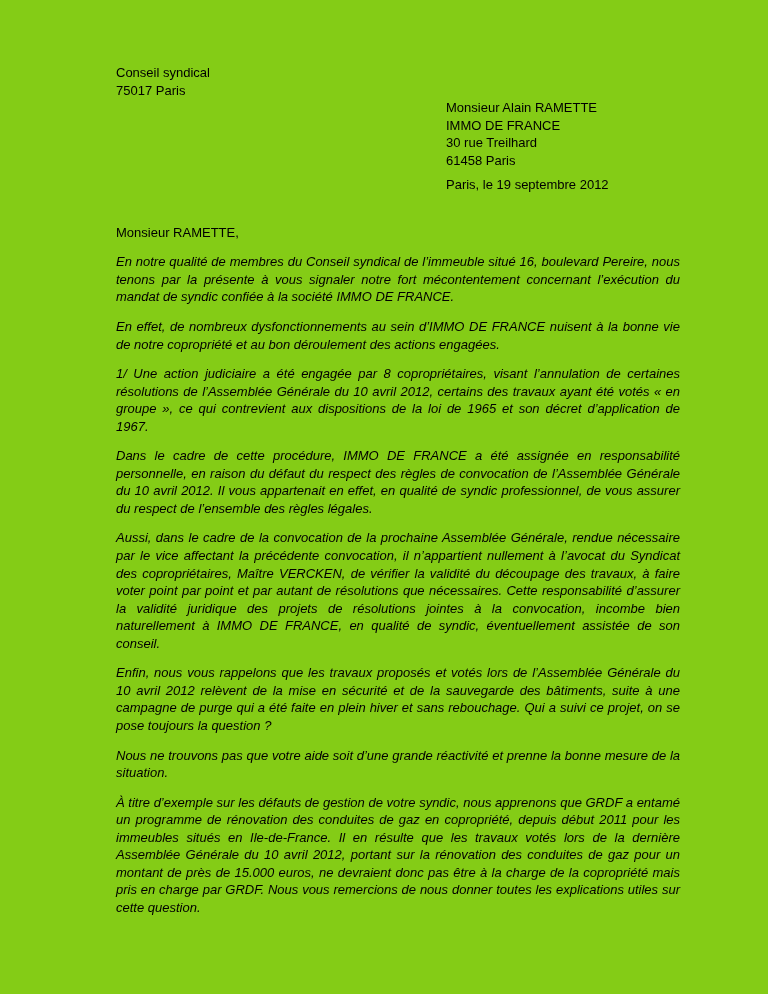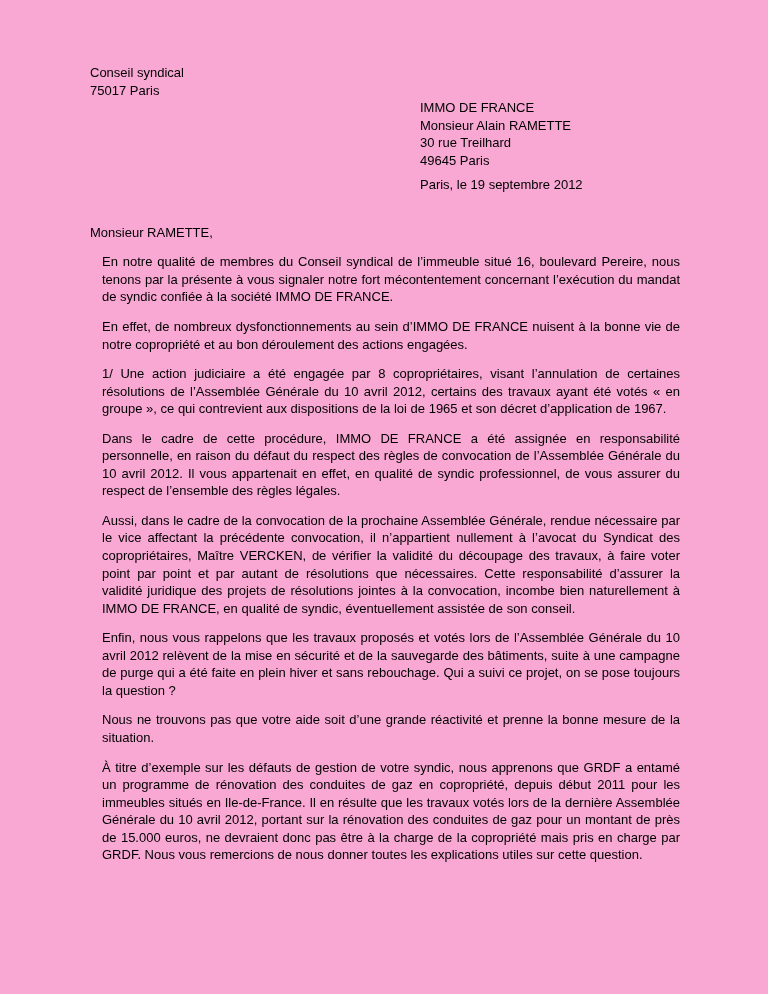--- a/index.html
+++ b/index.html
@@ -5,23 +5,23 @@
   html, body {
     margin: 0;
     padding: 0;
     background: #e8e8e8;
   }
   .page {
     position: relative;
     width: 768px;
     height: 994px;
     margin: 0 auto;
-    background: #f9a8d4;
+    background: #84cc16;
     box-sizing: border-box;
-    padding: 64px 88px 30px 90px;
+    padding: 64px 88px 30px 116px;
     font-family: "Liberation Sans", "DejaVu Sans", sans-serif;
     font-size: 13px;
     line-height: 1.35;
     color: #000000;
     overflow: hidden;
   }
   .address-block div {
     white-space: nowrap;
   }
   .recipient {
@@ -32,39 +32,40 @@
     margin-top: 7px;
   }
   .subject-line {
     font-weight: bold;
     margin-top: 30px;
   }
   .salutation {
     margin-top: 30px;
   }
   .body p {
-    margin: 12px 0 0 12px;
+    margin: 12px 0 0 0;
     text-align: justify;
+    font-style: italic;
   }
 </style>
 </head>
 <body>
 
 <div class="page">
 
   <div class="address-block sender">
     <div>Conseil syndical</div>
     <div>75017 Paris</div>
   </div>
 
   <div class="address-block recipient">
+    <div>Monsieur Alain RAMETTE</div>
     <div>IMMO DE FRANCE</div>
-    <div>Monsieur Alain RAMETTE</div>
     <div>30 rue Treilhard</div>
-    <div>49645 Paris</div>
+    <div>61458 Paris</div>
   </div>
 
   <div class="date-line">Paris, le 19 septembre 2012</div>
 
 
   <div class="salutation">Monsieur RAMETTE,</div>
 
   <div class="body">
     <p>En notre qualité de membres du Conseil syndical de l’immeuble situé 16, boulevard Pereire, nous tenons par la présente à vous signaler notre fort mécontentement concernant l’exécution du mandat de syndic confiée à la société IMMO DE FRANCE.</p>
     <p>En effet, de nombreux dysfonctionnements au sein d’IMMO DE FRANCE nuisent à la bonne vie de notre copropriété et au bon déroulement des actions engagées.</p>

